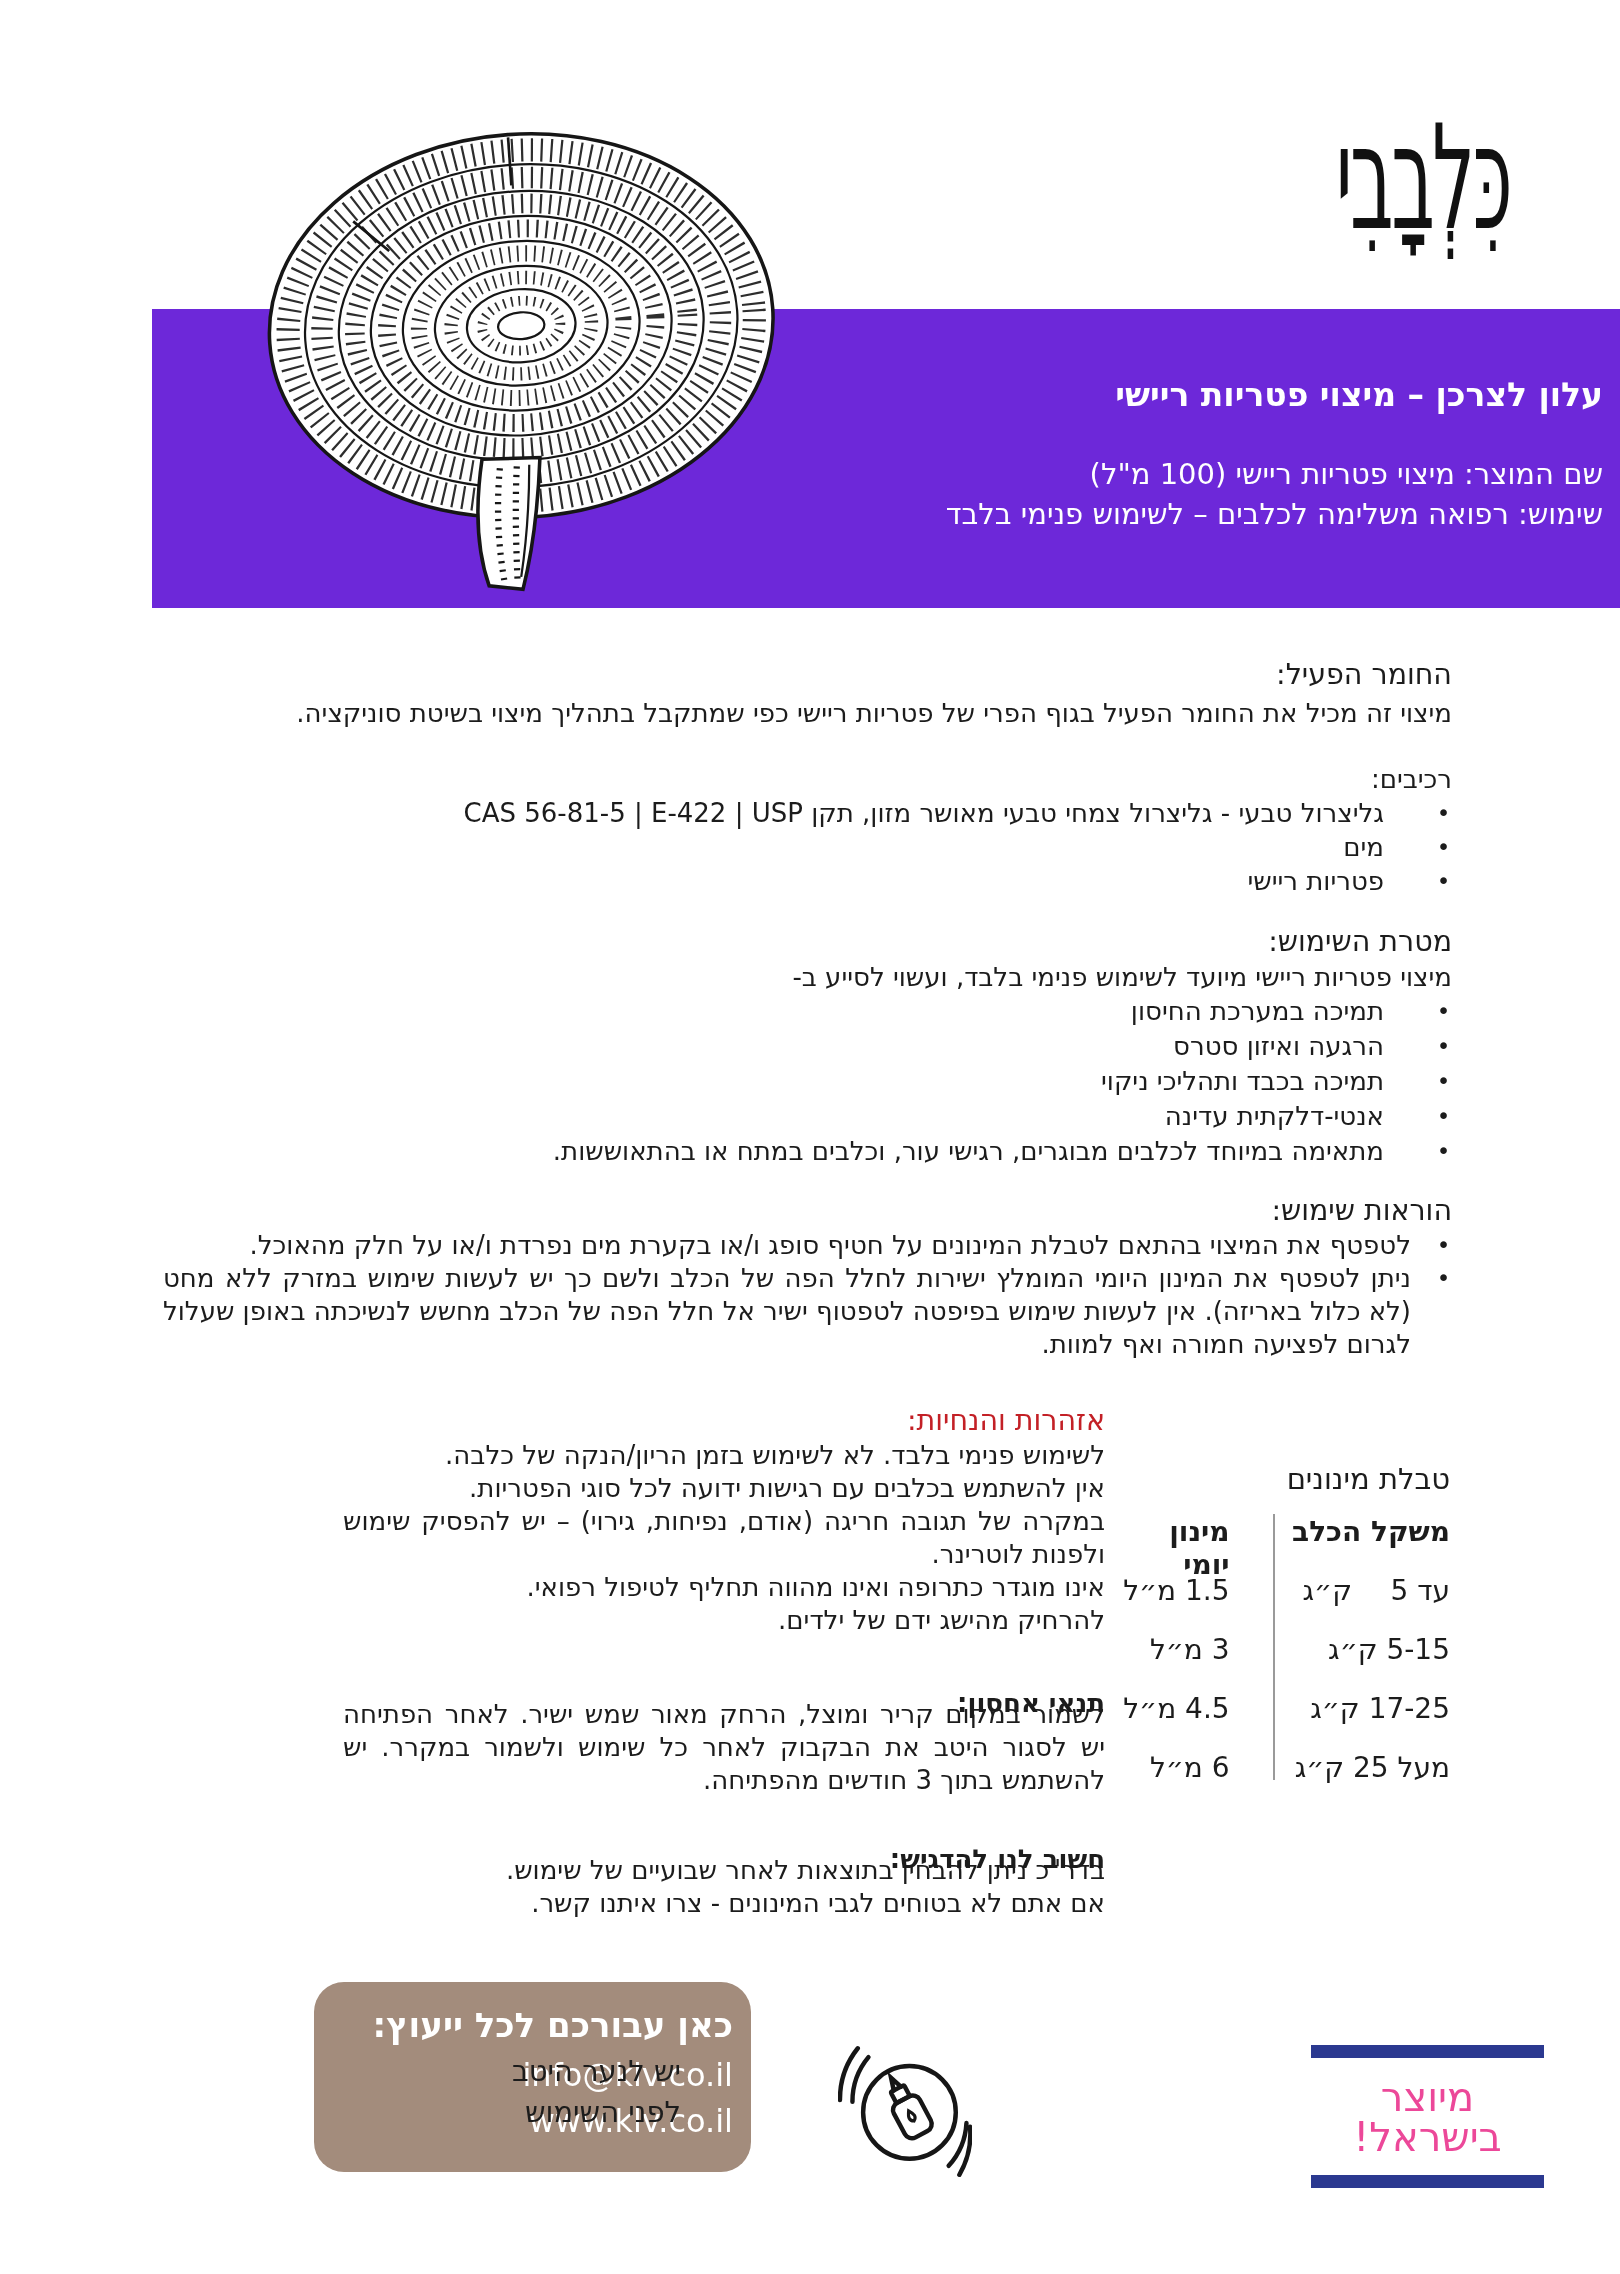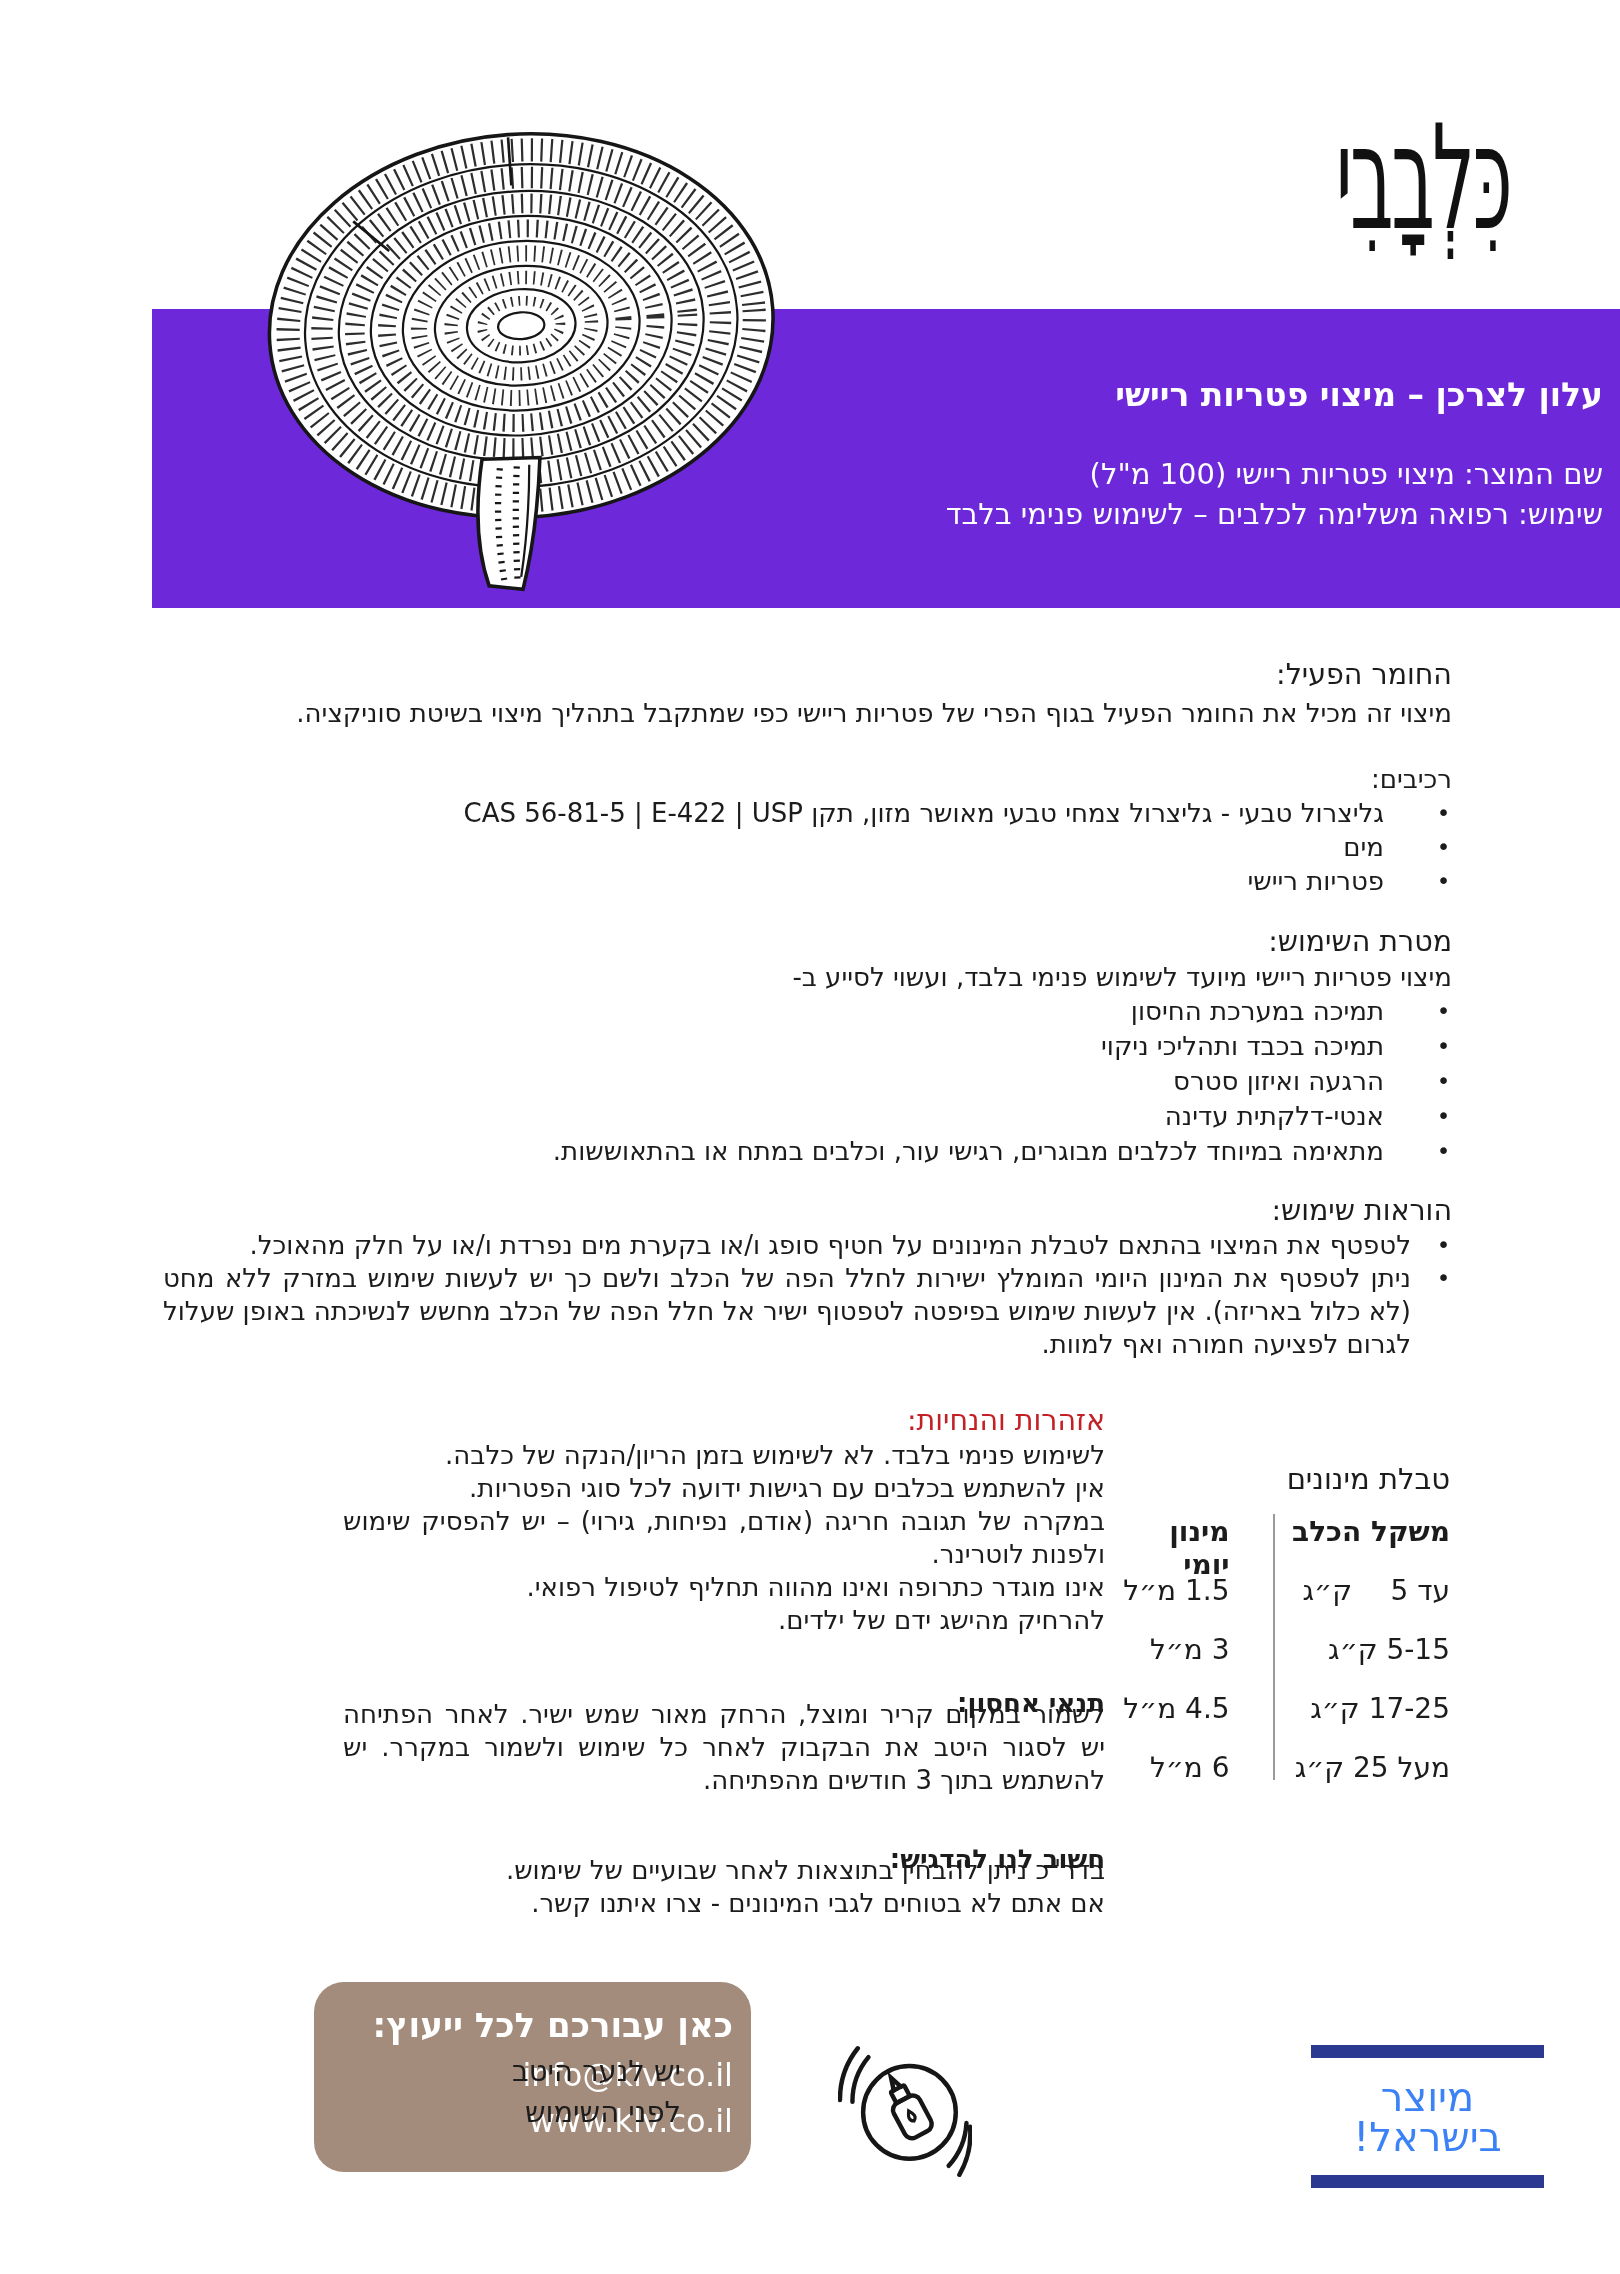--- a/index.html
+++ b/index.html
@@ -109,22 +109,22 @@
   <ul class="blist col-main" style="top:796px;">
     <li>גליצרול טבעי - גליצרול צמחי טבעי מאושר מזון, תקן CAS 56-81-5 | E-422 | USP</li>
     <li>מים</li>
     <li>פטריות ריישי</li>
   </ul>
 
   <div class="col-main sec-heading" style="top:925px;">מטרת השימוש:</div>
   <div class="col-main" style="top:960px;">מיצוי פטריות ריישי מיועד לשימוש פנימי בלבד, ועשוי לסייע ב-</div>
   <ul class="blist col-main" style="top:994px;line-height:35px;">
     <li>תמיכה במערכת החיסון</li>
+    <li>הרגעה ואיזון סטרס</li>
     <li>תמיכה בכבד ותהליכי ניקוי</li>
-    <li>הרגעה ואיזון סטרס</li>
     <li>אנטי-דלקתית עדינה</li>
     <li>מתאימה במיוחד לכלבים מבוגרים, רגישי עור, וכלבים במתח או בהתאוששות.</li>
   </ul>
 
   <div class="col-main sec-heading" style="top:1194px;">הוראות שימוש:</div>
   <ul class="blist blist-tight col-main" style="top:1229px;line-height:33px;">
     <li>לטפטף את המיצוי בהתאם לטבלת המינונים על חטיף סופג ו/או בקערת מים נפרדת ו/או על חלק מהאוכל.</li>
     <li class="usage-li2"><span>ניתן לטפטף את המינון היומי המומלץ ישירות לחלל הפה של הכלב ולשם כך יש לעשות שימוש במזרק ללא מחט (לא כלול באריזה). </span><span class="bold">אין לעשות שימוש בפיפטה לטפטוף ישיר אל חלל הפה של הכלב מחשש לנשיכתה באופן שעלול לגרום לפציעה חמורה ואף למוות.</span></li>
   </ul>
 
@@ -177,21 +177,21 @@
   </div>
 
   <div class="contact" style="background:#a38c7c;margin-top:19px;">
     <p class="contact-heading">כאן עבורכם לכל ייעוץ:</p>
     <p class="contact-line">info@klv.co.il</p>
     <p class="contact-line">www.klv.co.il</p>
   </div>
 
   <div class="made-il">
     <div class="bar" style="background:#2b3990;"></div>
-    <div class="txt" style="color:#3b82f6;">מיוצר בישראל!</div>
+    <div class="txt" style="color:#ec4899;">מיוצר בישראל!</div>
     <div class="bar" style="background:#2b3990;"></div>
   </div>
 
   <div class="shake-text">
     <div>יש לנער היטב</div>
     <div>לפני השימוש</div>
   </div>
   <svg class="shake-icon" viewBox="0 0 150 165" xmlns="http://www.w3.org/2000/svg">
     <g fill="none" stroke="#161616" stroke-width="5" stroke-linecap="round">
       <circle cx="80" cy="88" r="52"></circle>

